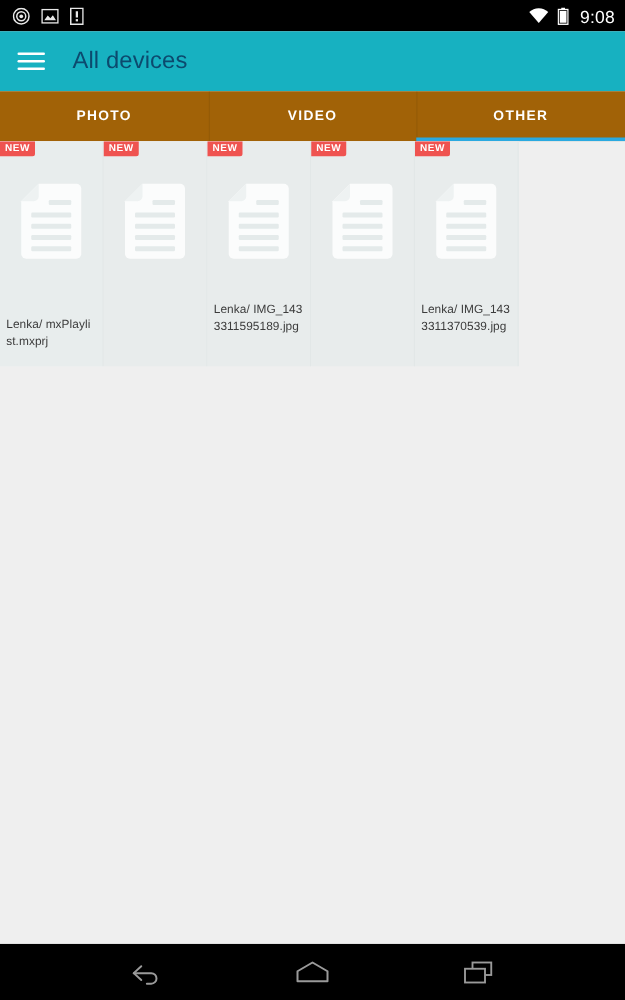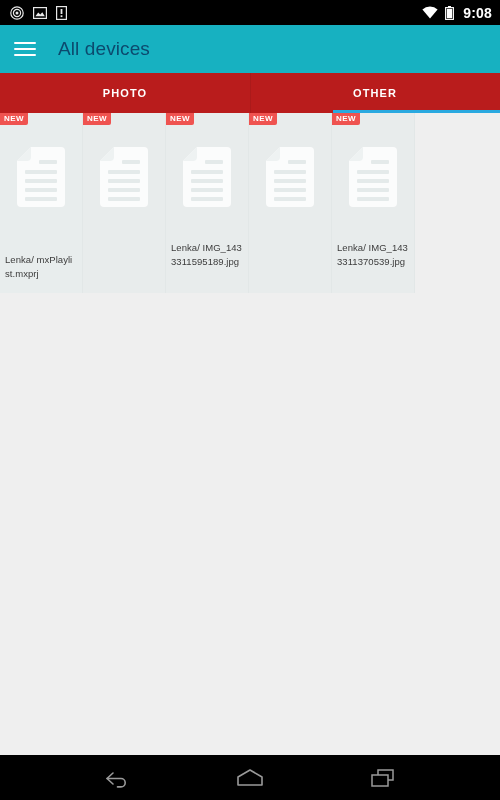--- a/index.html
+++ b/index.html
@@ -18,21 +18,20 @@
   }
 
   
   .statusbar {
     height: 25px;
     background: #000000;
     display: flex;
     align-items: center;
     padding: 0 8px 0 10px;
     flex: 0 0 25px;
-    font-weight: bold;
   }
   .sb-left { display: flex; align-items: center; gap: 9px; }
   .sb-right { margin-left: auto; display: flex; align-items: center; gap: 7px; }
   .sb-time {
     color: #ffffff;
     font-size: 14px;
     letter-spacing: 0.2px;
     padding-left: 2px;
   }
   .sb-ico { display: block; }
@@ -59,21 +58,21 @@
   }
   .appbar-title {
     color: #0c4a6e;
     font-size: 19px;
     margin-left: 22px;
     letter-spacing: 0.1px;
   }
 
   
   .tabbar {
-    background: #b91c1c;
+    background: #a16207;
     height: 40px;
     flex: 0 0 40px;
     display: flex;
     position: relative;
   }
   .tab {
     flex: 1 1 0;
     display: flex;
     align-items: center;
     justify-content: center;
@@ -211,20 +210,23 @@
       <span></span>
     </div>
     <div class="appbar-title">All devices</div>
   </div>
 
   <div class="tabbar">
     <div class="tab">
       <span>PHOTO</span>
     </div>
     <div class="tab">
+      <span>VIDEO</span>
+    </div>
+    <div class="tab">
       <span>OTHER</span>
     </div>
     <div class="tab-indicator"></div>
   </div>
 
   <div class="content">
     <div class="grid">
 
       <div class="card">
         <div class="badge">NEW</div>

